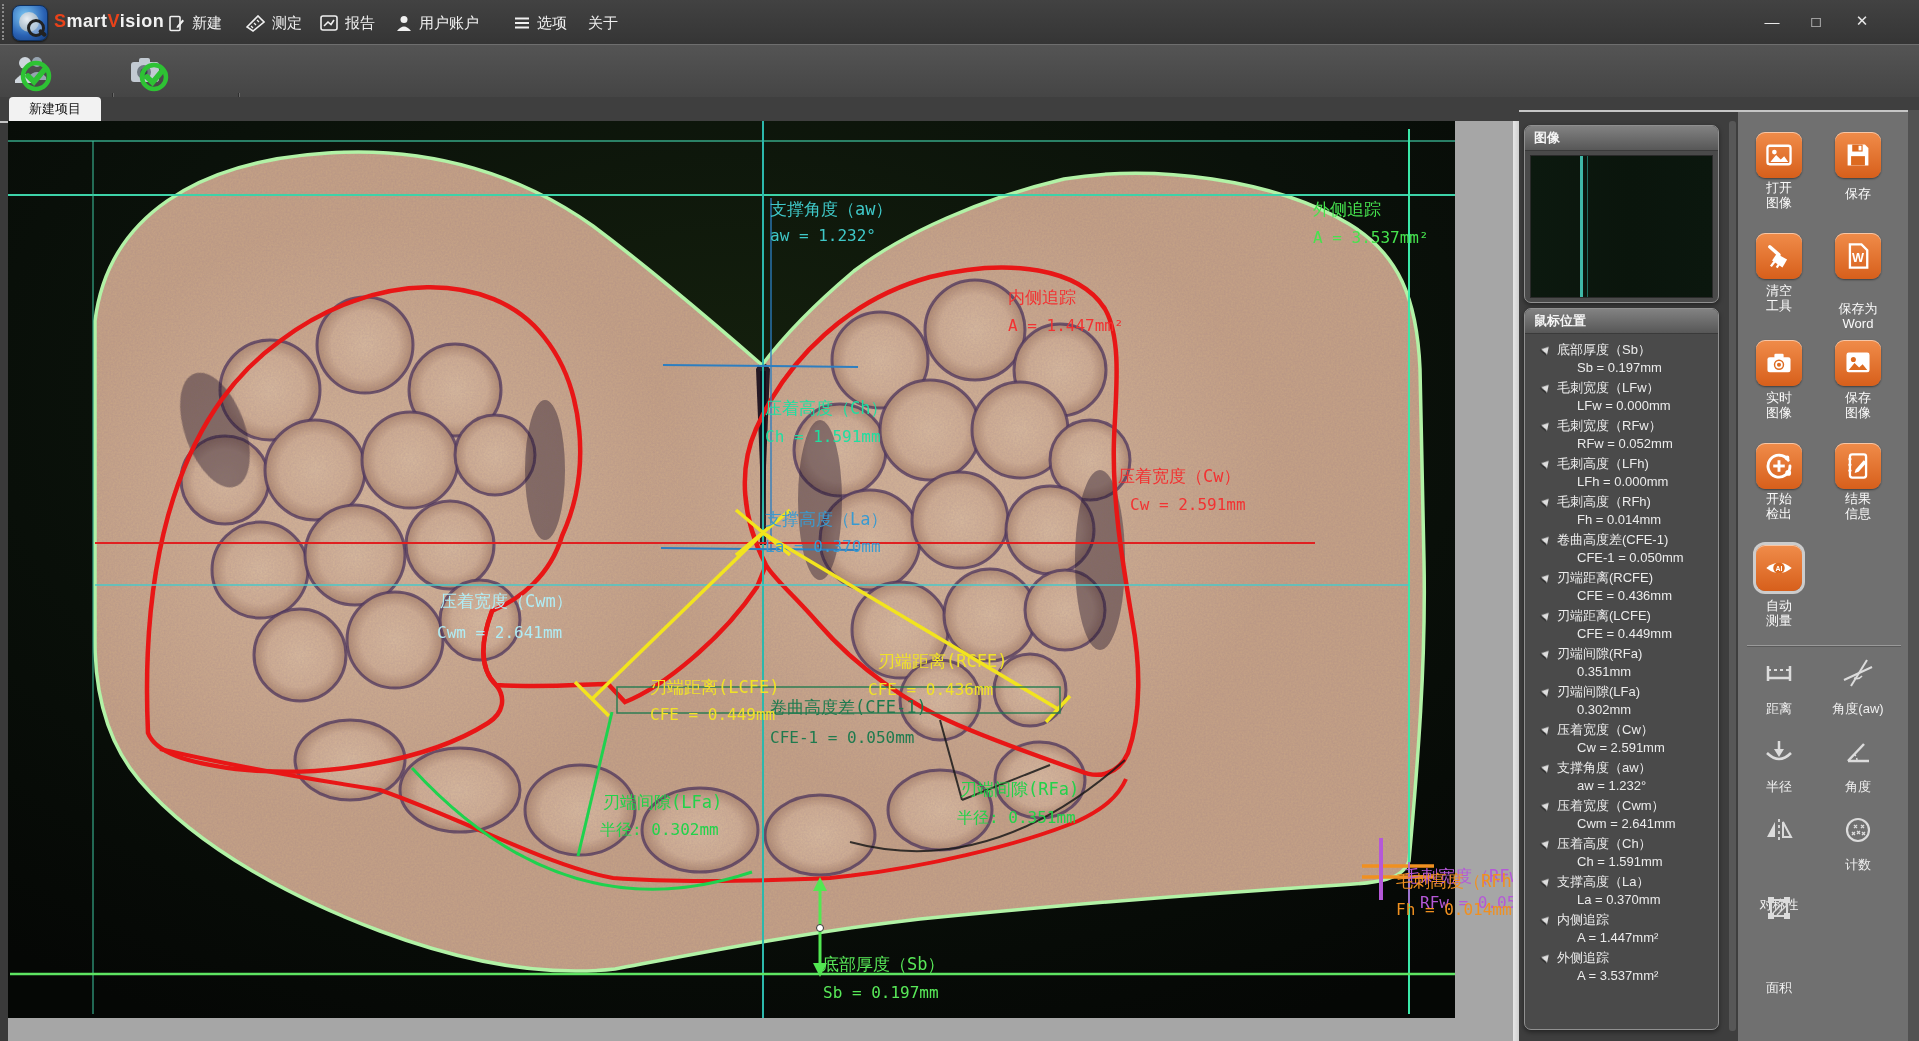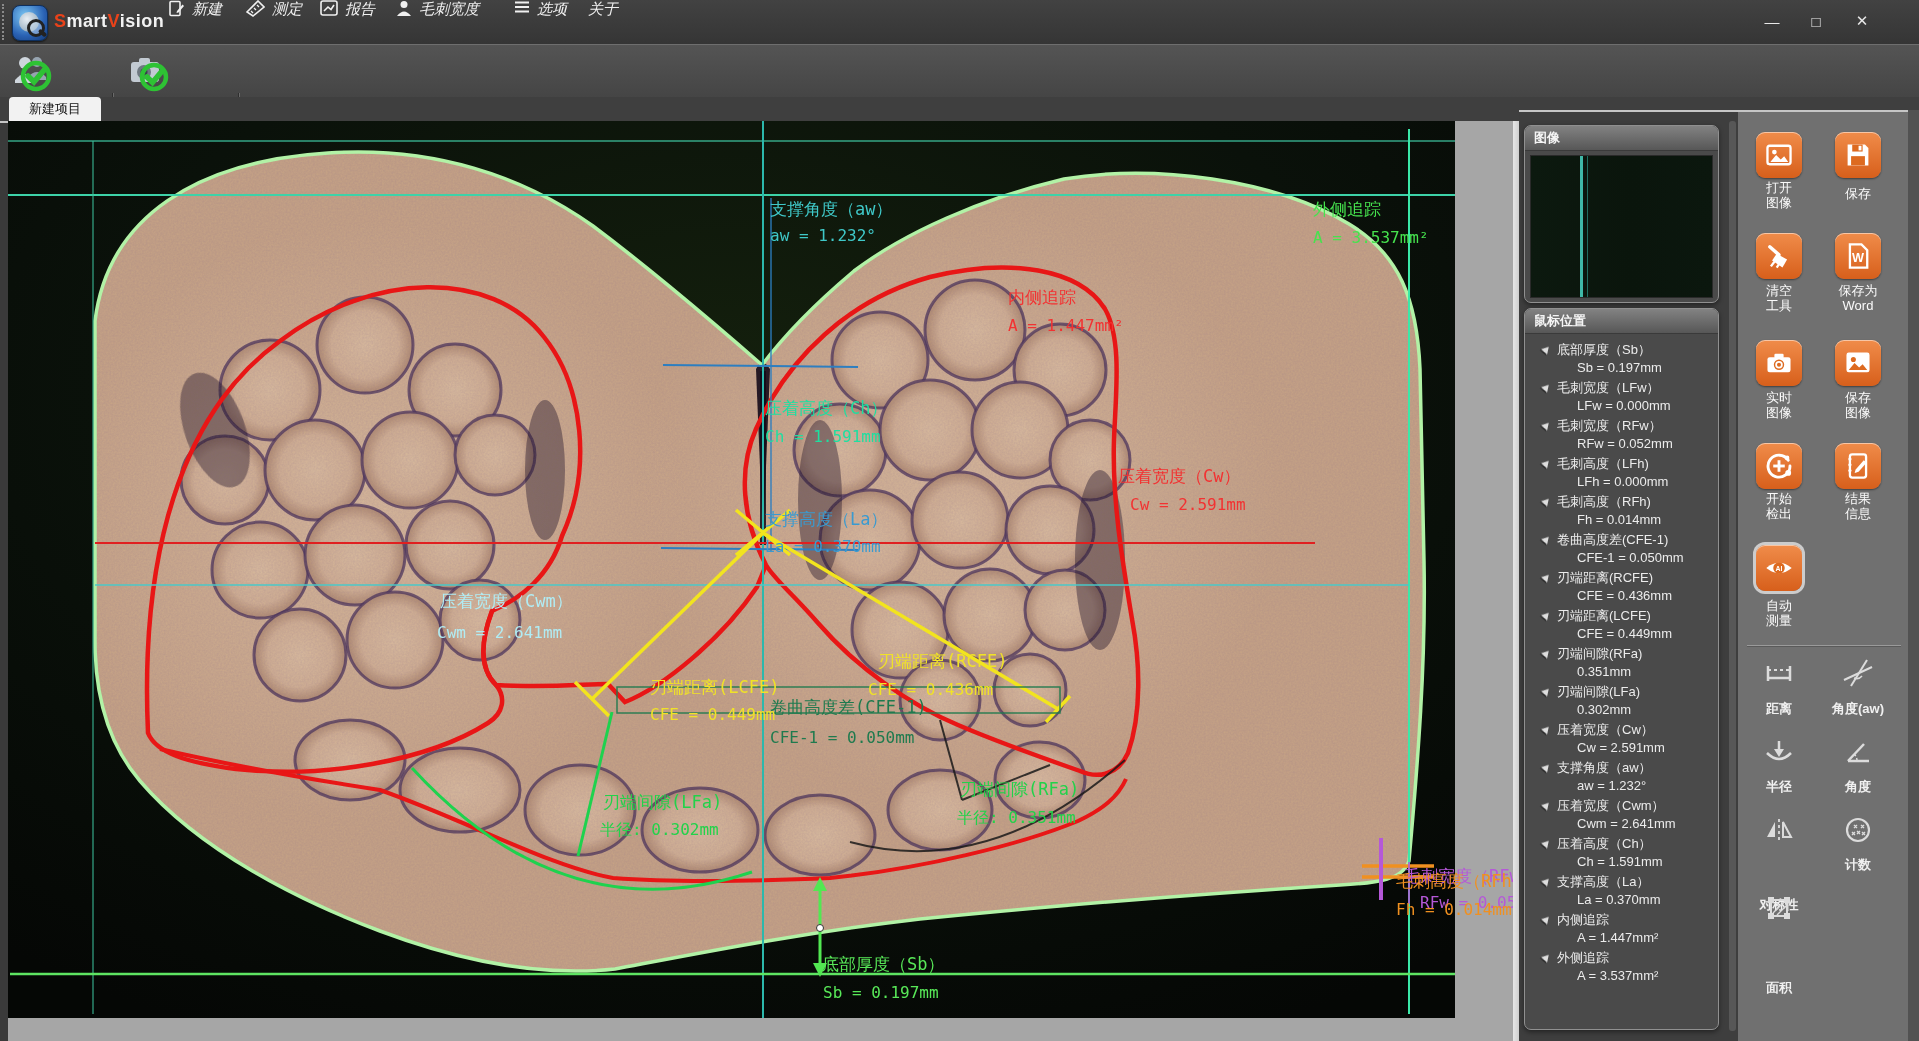--- a/index.html
+++ b/index.html
@@ -13,21 +13,21 @@
            background:radial-gradient(circle at 35% 30%,#7cc8f4,#2a62b4 60%,#143a78);
            border:1px solid #0d2f5e;box-shadow:0 1px 2px rgba(0,0,0,.6);}
   #applogo .lens{position:absolute;left:6px;top:6px;width:20px;height:20px;border-radius:50%;
            background:radial-gradient(circle at 40% 35%,#e8eef4,#9fb4c4 70%,#5a7284);}
   #applogo .mag{position:absolute;left:14px;top:13px;width:12px;height:12px;border-radius:50%;
            border:3px solid #222;background:rgba(200,220,240,.5);}
   #applogo .maghandle{position:absolute;left:25px;top:25px;width:9px;height:4px;background:#222;transform:rotate(40deg);border-radius:2px;}
   #brand{left:54px;top:11px;font-size:18px;font-weight:bold;letter-spacing:.5px;}
   #brand .hot{color:#e8421a;}
   #brand .cool{color:#f2f2f2;}
-  .menu-item{top:0;height:46px;display:flex;align-items:flex-start;gap:7px;font-size:15px;color:#f0f0f0;cursor:default;font-style:italic;}
+  .menu-item{top:0;height:46px;display:flex;align-items:center;gap:7px;font-size:15px;color:#f0f0f0;cursor:default;}
   .menu-item svg{display:block;}
   .winbtn{top:6px;width:40px;height:30px;display:flex;align-items:center;justify-content:center;
           font-size:15px;color:#e8e8e8;}
   
   #toolbar{left:0;top:44px;width:1919px;height:52px;background:linear-gradient(#545454,#454545);
            border-top:1px solid #6e6e6e;border-bottom:1px solid #2b2b2b;}
   .tb-sep{top:48px;width:0;height:44px;border-left:1px solid #2e2e2e;border-right:1px solid #6a6a6a;}
   .tb-label{top:62px;font-size:14px;color:#f2f2f2;white-space:nowrap;}
   .tb-select{top:55px;height:26px;background:#2d2d2d;border:1px solid #1c1c1c;border-radius:2px;
              display:flex;align-items:center;box-shadow:inset 0 1px 2px rgba(0,0,0,.6);}
@@ -68,21 +68,21 @@
   
   #iconcol{left:1738px;top:110px;width:170px;height:931px;background:#707070;border-top:2px solid #c6c6c6;}
   #rightedge{left:1908px;top:110px;width:11px;height:931px;background:#525252;}
   .act-btn{position:absolute;width:46px;height:46px;border-radius:9px;
       background:linear-gradient(#f08c4a,#d75f1b);
       box-shadow:inset 0 1px 0 rgba(255,255,255,.5),0 1px 2px rgba(0,0,0,.45);}
   .act-btn.selected{box-shadow:0 0 0 3px #cccccc,inset 0 1px 0 rgba(255,255,255,.5);}
   .act-btn svg{position:absolute;left:8px;top:8px;}
   .act-label{position:absolute;width:70px;text-align:center;font-size:13px;line-height:15px;color:#fafafa;}
   .gtool svg{display:block;}
-  .gtool-label{position:absolute;width:86px;text-align:center;font-size:13px;color:#f0f0f0;white-space:nowrap;font-weight:bold;}
+  .gtool-label{position:absolute;width:86px;text-align:center;font-size:13px;color:#f0f0f0;white-space:nowrap;}
   .divider{position:absolute;left:1747px;width:154px;height:0;border-top:1px solid #9a9a9a;border-bottom:1px solid #5a5a5a;}
   
   .ann{font-family:"DejaVu Sans Mono","DejaVu Sans",monospace;font-size:17px;}
   .ann-val{font-family:"DejaVu Sans Mono","DejaVu Sans",monospace;font-size:16px;}
 </style>
 </head>
 <body>
 
 <div id="app">
 
@@ -114,21 +114,21 @@
           <rect x="1" y="1" width="16" height="14" rx="2" fill="none" stroke="#f0f0f0" stroke-width="1.6"></rect>
           <path d="M4 11 L8 7 L11 9.5 L14 5" fill="none" stroke="#f0f0f0" stroke-width="1.6"></path>
         </svg>
       <span>报告</span>
     </div>
     <div class="menu-item abs" style="left:396px">
       <svg width="16" height="17" viewBox="0 0 16 17">
           <circle cx="8" cy="4.5" r="3.5" fill="#f0f0f0"></circle>
           <path d="M1 16 q7 -9 14 0 Z" fill="#f0f0f0"></path>
         </svg>
-      <span>毛刺宽度</span>
+      <span>用户账户</span>
     </div>
     <div class="menu-item abs" style="left:514px">
       <svg width="16" height="14" viewBox="0 0 16 14">
           <path d="M1 2.5 h14 M1 7 h14 M1 11.5 h14" stroke="#f0f0f0" stroke-width="2.2"></path>
         </svg>
       <span>选项</span>
     </div>
     <div class="menu-item abs" style="left:588px">
       <span>关于</span>
     </div>
@@ -518,21 +518,21 @@
   <div class="act-label abs" style="left:1744px;top:283px">
     <div>清空</div>
       <div>工具</div>
   </div>
   <div class="act-btn abs" style="left:1835px;top:233px">
     <svg width="30" height="30" viewBox="0 0 26 26">
       <path d="M6 3 h10 l5 5 v15 h-15 z" fill="none" stroke="#fff" stroke-width="2"></path>
       <text x="13" y="18" text-anchor="middle" font-size="11" font-weight="bold" fill="#fff" font-family="Liberation Sans,sans-serif">W</text>
     </svg>
   </div>
-  <div class="act-label abs" style="left:1823px;top:283px">
+  <div class="act-label abs" style="left:1823px;top:301px">
     <div>保存为</div>
       <div>Word</div>
   </div>
 
   <div class="act-btn abs" style="left:1756px;top:340px">
     <svg width="30" height="30" viewBox="0 0 26 26">
       <rect x="3" y="8" width="20" height="13" rx="2" fill="#fff"></rect>
         <rect x="9" y="5" width="8" height="4" rx="1" fill="#fff"></rect>
       <circle cx="13" cy="14.5" r="4.5" fill="#dd6a20"></circle>
         <circle cx="13" cy="14.5" r="2.5" fill="none" stroke="#fff" stroke-width="1.5"></circle>

